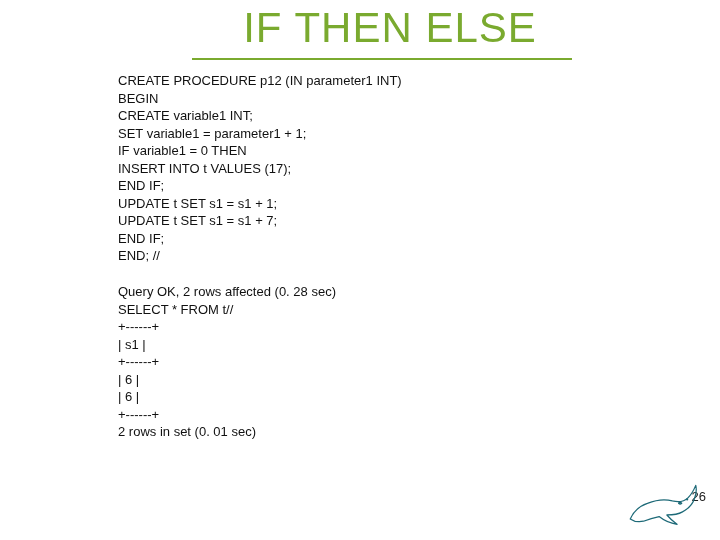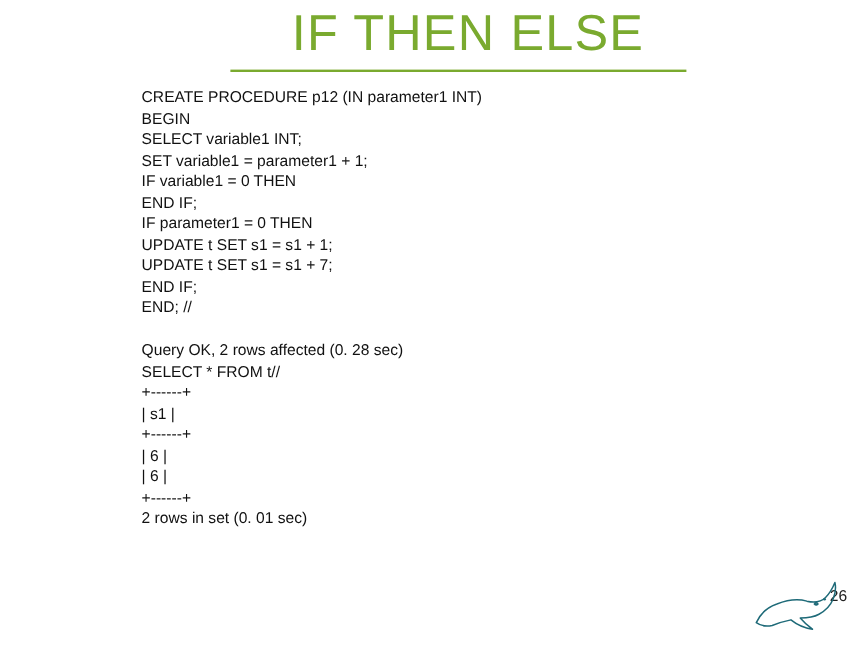--- a/index.html
+++ b/index.html
@@ -50,25 +50,25 @@
 </style>
 </head>
 <body>
 
 <div class="title">IF THEN ELSE</div>
 <div class="title-underline"></div>
 
 <div class="code-block block1" id="code1">
     <div>CREATE PROCEDURE p12 (IN parameter1 INT)</div>
     <div>BEGIN</div>
-    <div>SELECT variable1 INT;</div>
+    <div>CREATE variable1 INT;</div>
     <div>SET variable1 = parameter1 + 1;</div>
     <div>IF variable1 = 0 THEN</div>
+    <div>INSERT INTO t VALUES (17);</div>
     <div>END IF;</div>
-    <div>IF parameter1 = 0 THEN</div>
     <div>UPDATE t SET s1 = s1 + 1;</div>
     <div>UPDATE t SET s1 = s1 + 7;</div>
     <div>END IF;</div>
     <div>END; //</div>
   </div>
 
 <div class="code-block" id="code2">
     <div>Query OK, 2 rows affected (0. 28 sec)</div>
     <div>SELECT * FROM t//</div>
     <div>+------+</div>

